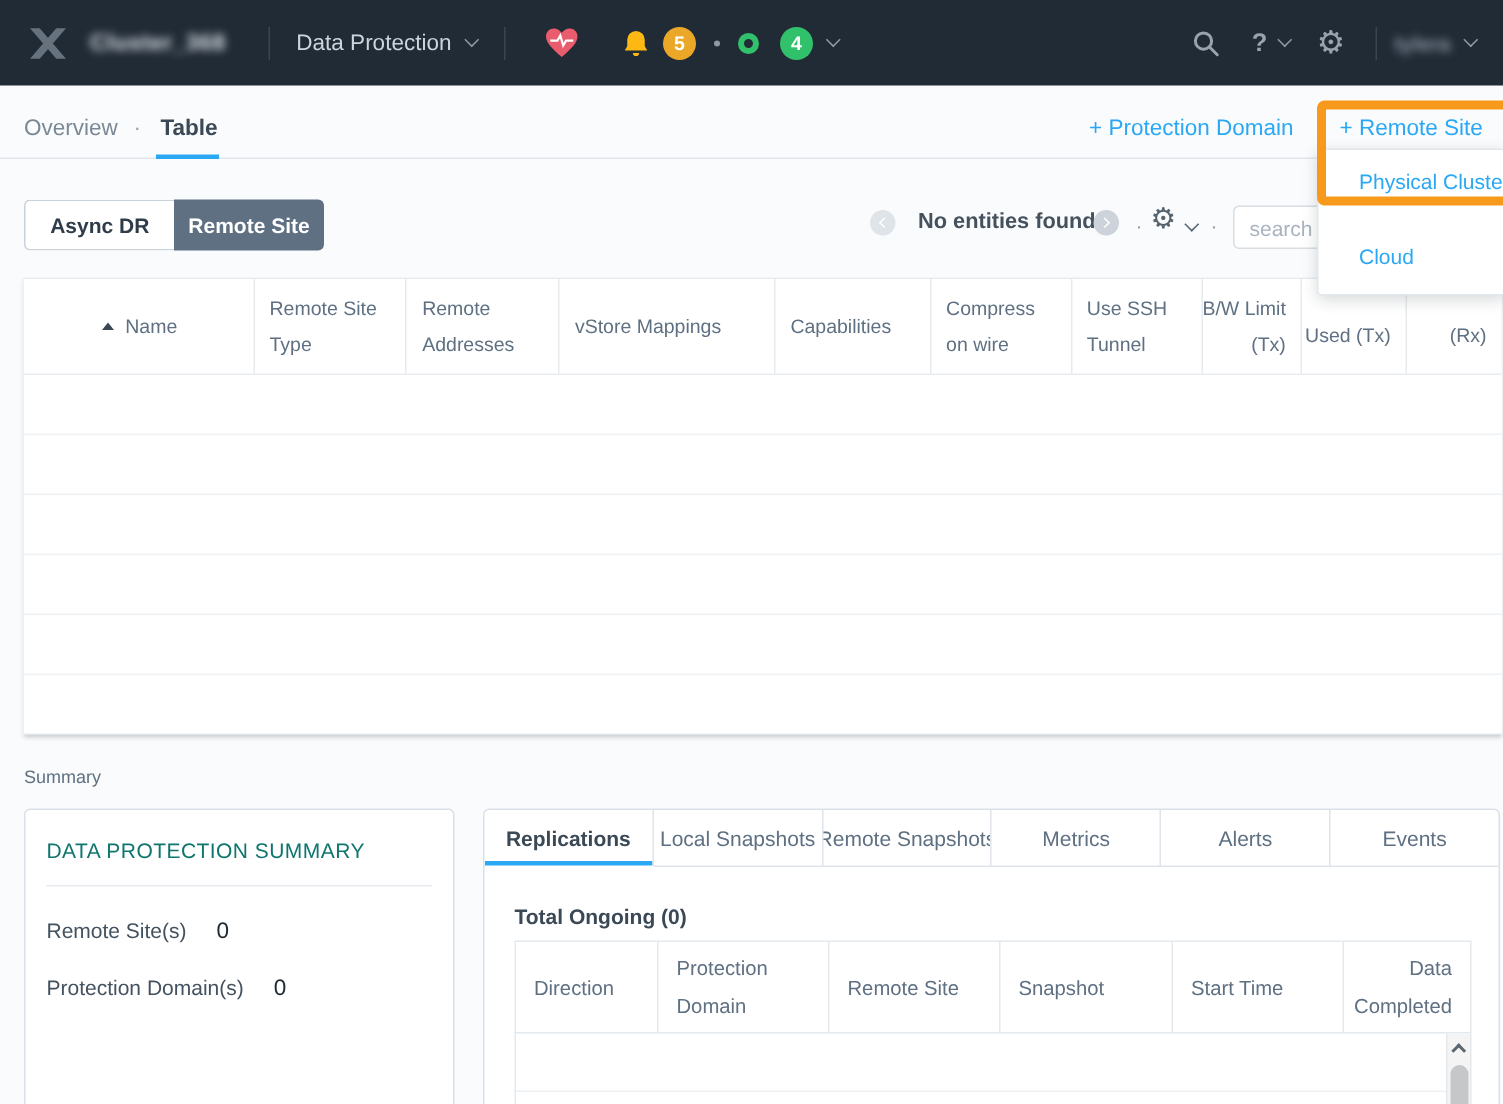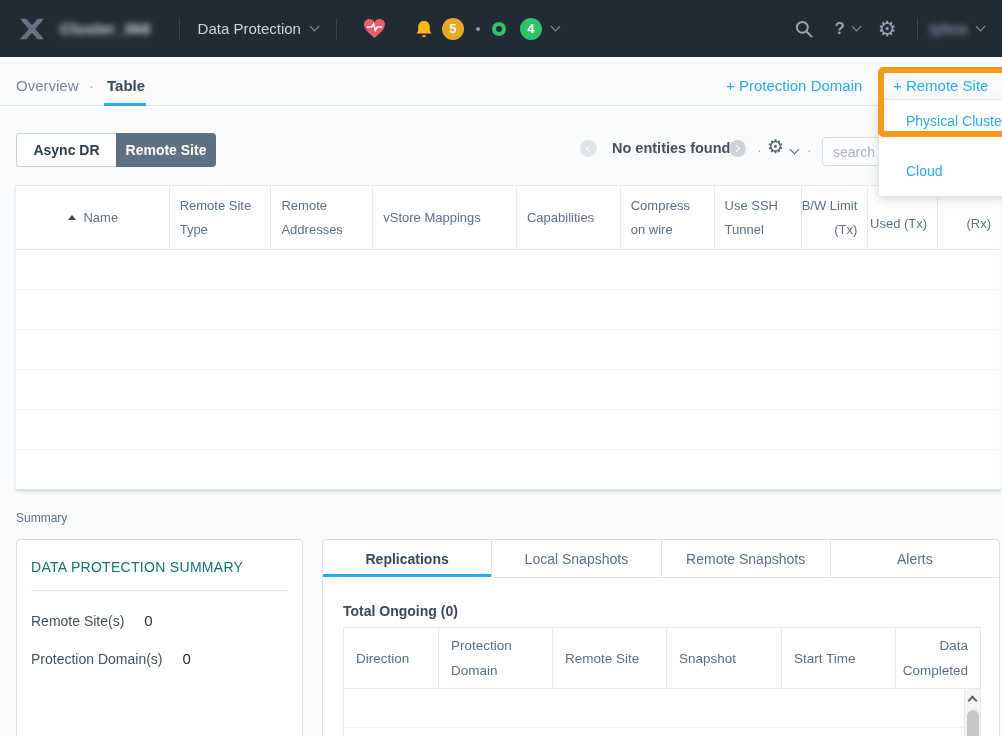--- a/index.html
+++ b/index.html
@@ -266,21 +266,23 @@
       <span class="sc-row-label">Protection Domain(s)</span>
       <span class="sc-row-value">0</span>
     </div>
   </div>
 
   <div class="details-card">
     <div class="d-tabs">
       <div class="d-tab active">Replications</div>
       <div class="d-tab">Local Snapshots</div>
       <div class="d-tab">Remote Snapshots</div>
+      <div class="d-tab">Metrics</div>
       <div class="d-tab">Alerts</div>
+      <div class="d-tab">Events</div>
     </div>
     <div class="total-heading">Total Ongoing (0)</div>
     <div class="inner-table">
       <div class="it-header">
         <div class="it-cell i0">
           <span>Direction</span>
         </div>
         <div class="it-cell i1">
           <span>Protection</span>
           <span>Domain</span>

